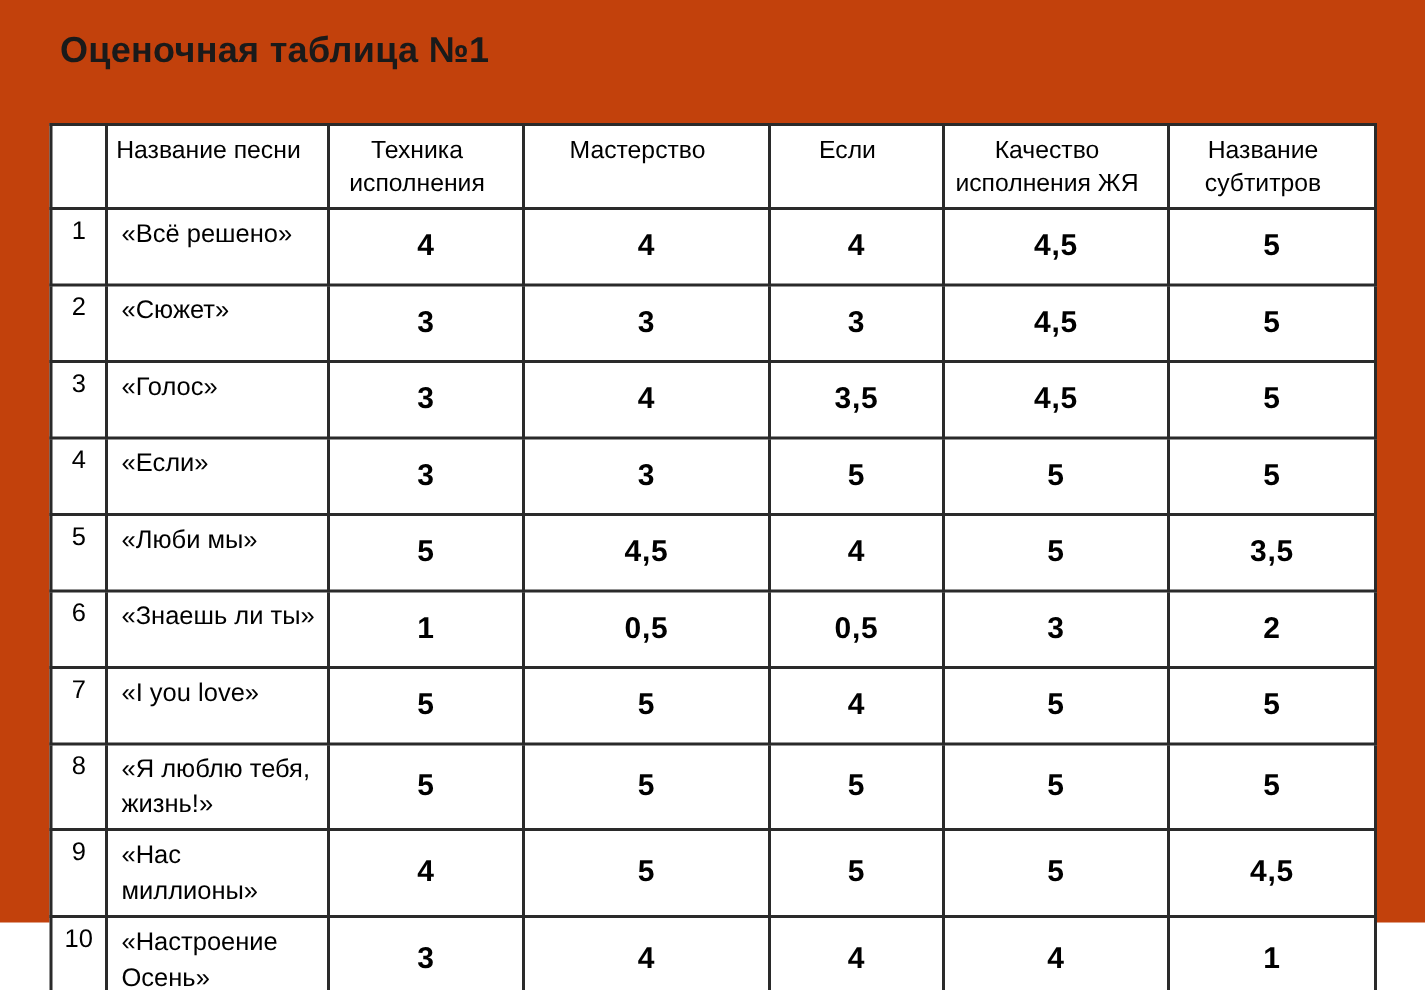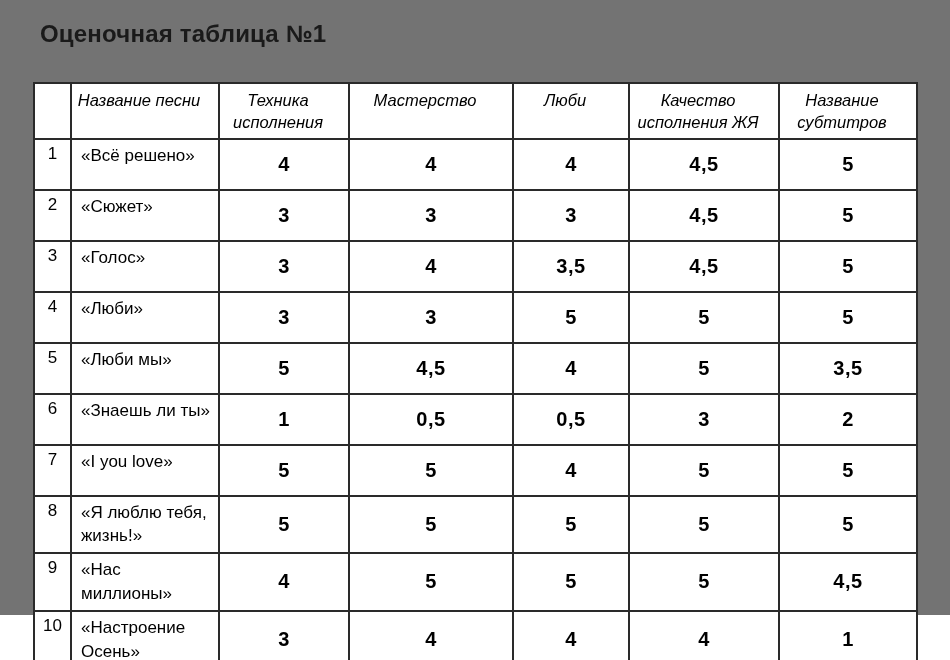--- a/index.html
+++ b/index.html
@@ -3,21 +3,21 @@
 <meta charset="utf-8">
 <style>
   * { margin: 0; padding: 0; box-sizing: border-box; }
   html, body {
     width: 950px; height: 660px;
     background: #ffffff;
     font-family: "Liberation Sans", sans-serif;
     color: #000000;
     overflow: hidden;
   }
-  .page { position: relative; width: 950px; height: 615px; background: #737373; }
+  .page { position: relative; width: 950px; height: 615px; background: #c2410c; }
   .page-title {
     position: absolute;
     left: 40px; top: 20px;
     font-size: 24px;
     font-weight: bold;
     color: #1a1a1a;
     letter-spacing: 0.2px;
   }
   table.rating-table {
     position: absolute;
@@ -26,21 +26,20 @@
     table-layout: fixed;
     width: 883px;
     background: #fff;
   }
   table.rating-table th,
   table.rating-table td {
     border: 2px solid #2a2a2a;
     overflow: hidden;
   }
   table.rating-table th {
-    font-style: italic;
     font-weight: normal;
     font-size: 16.5px;
     text-align: center;
     vertical-align: top;
     padding: 5px 16px 4px 4px;
     height: 49px;
     line-height: 1.35;
   }
   td.num-cell {
     text-align: center;
@@ -80,21 +79,21 @@
         <col style="width: 116px;">
         <col style="width: 150px;">
         <col style="width: 138px;">
       </colgroup>
     <thead>
       <tr>
           <th></th>
           <th>Название песни</th>
           <th>Техника исполнения</th>
           <th>Мастерство</th>
-          <th>Люби</th>
+          <th>Если</th>
           <th>Качество исполнения ЖЯ</th>
           <th>Название субтитров</th>
         </tr>
     </thead>
     <tbody>
         <tr>
           <td class="num-cell">1</td>
           <td class="name-cell">«Всё решено»</td>
           <td class="val-cell">4</td>
           <td class="val-cell">4</td>
@@ -115,21 +114,21 @@
           <td class="num-cell">3</td>
           <td class="name-cell">«Голос»</td>
           <td class="val-cell">3</td>
           <td class="val-cell">4</td>
           <td class="val-cell">3,5</td>
           <td class="val-cell">4,5</td>
           <td class="val-cell">5</td>
         </tr>
         <tr>
           <td class="num-cell">4</td>
-          <td class="name-cell">«Люби»</td>
+          <td class="name-cell">«Если»</td>
           <td class="val-cell">3</td>
           <td class="val-cell">3</td>
           <td class="val-cell">5</td>
           <td class="val-cell">5</td>
           <td class="val-cell">5</td>
         </tr>
         <tr>
           <td class="num-cell">5</td>
           <td class="name-cell">«Люби мы»</td>
           <td class="val-cell">5</td>

